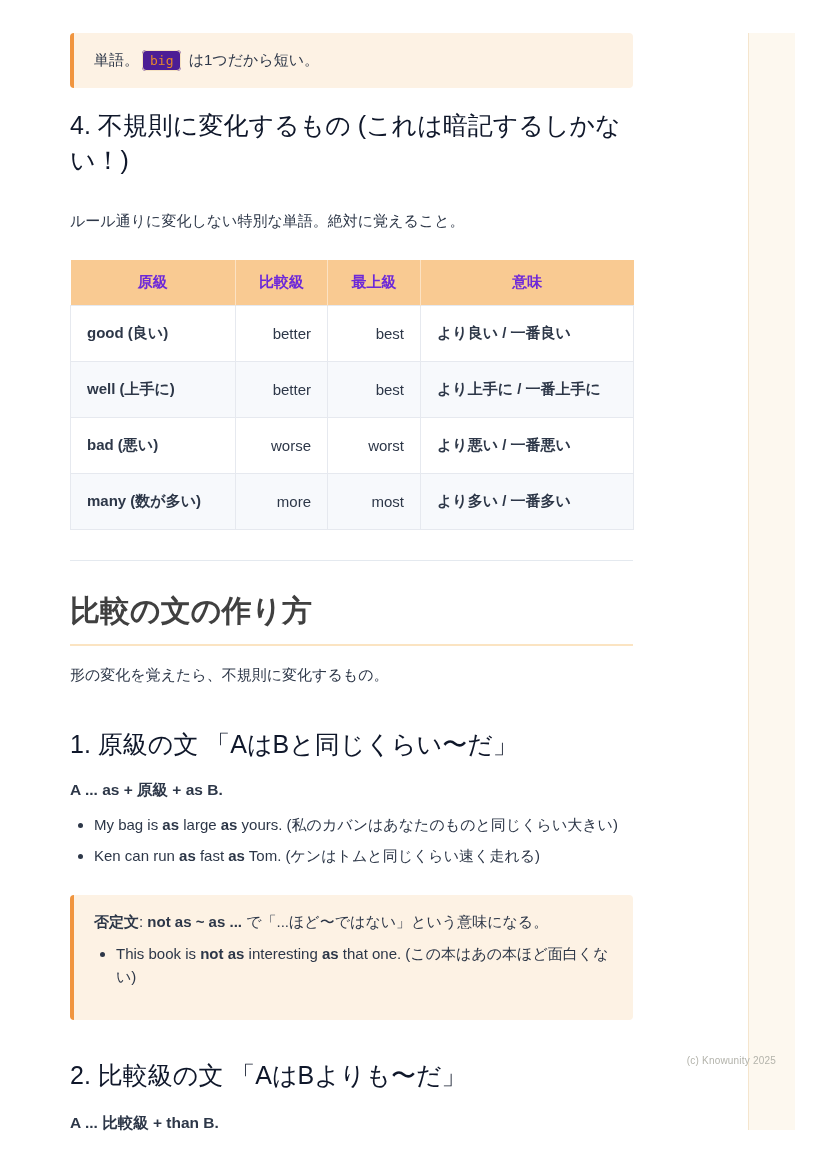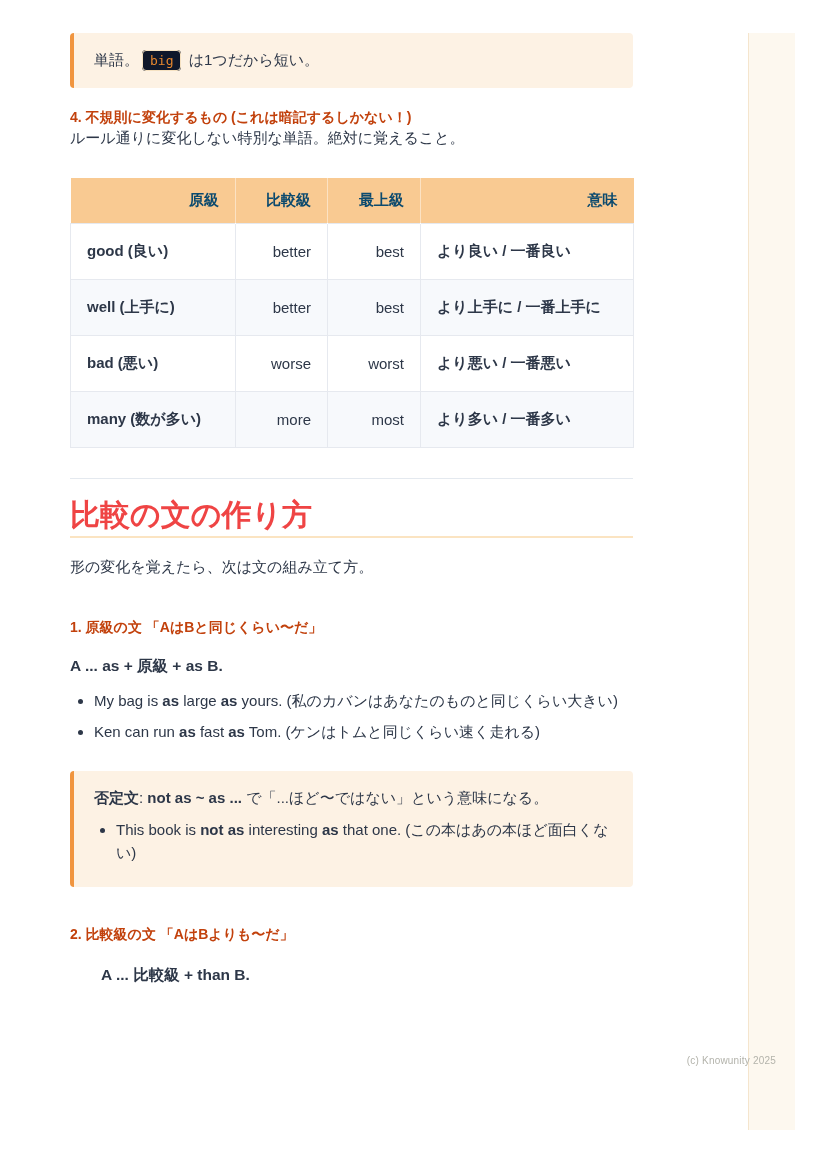--- a/index.html
+++ b/index.html
@@ -25,85 +25,86 @@
   }
   
   .callout {
     background: #fdf2e4;
     border-left: 4px solid #f0953f;
     border-radius: 4px;
     padding: 16px 20px;
     font-size: 15px;
     line-height: 1.5;
   }
-  .callout-2 { margin-top: 28px; padding-bottom: 23px; }
+  .callout-2 { margin-top: 28px; padding-bottom: 32px; }
   code {
     font-family: "DejaVu Sans Mono", "Liberation Mono", monospace;
     font-size: 13px;
     color: #e5862e;
-    background: #0f172a;
+    background: #4c1d95;
     border: 1px solid #f6e2c2;
     border-radius: 4px;
     padding: 2px 7px;
     margin: 0 3px;
   }
   h3 {
     margin-top: 20px;
-    font-size: 14px;
-    font-weight: 700;
+    font-size: 25px;
+    font-weight: 400;
     line-height: 1.4;
-    color: #c2410c;
+    color: #0f172a;
   }
   .h3-later { margin-top: 40px; }
   .h3-last { margin-top: 38px; }
-  .body-text { margin-top: 0; font-size: 15px; line-height: 1.5; }
+  .body-text { margin-top: 32px; font-size: 15px; line-height: 1.5; }
   
   table {
     margin-top: 28px;
     width: 563px;
     border-collapse: collapse;
     table-layout: fixed;
     font-size: 15px;
   }
   col.c1 { width: 165px; } col.c2 { width: 92px; }
   col.c3 { width: 93px; }  col.c4 { width: 213px; }
   thead th {
     background: #f9ca92;
-    color: #0c4a6e;
+    color: #6d28d9;
     font-weight: 600;
-    text-align: right;
+    text-align: center;
     padding: 13px 16px;
     border-left: 1px solid rgba(255,255,255,0.45);
     font-size: 15px;
   }
   thead th:first-child { border-left: none; }
   tbody td {
     padding: 18px 16px;
     border: 1px solid #e6e9ef;
     color: #2d3748;
     background: #ffffff;
     font-weight: bold;
   }
   tbody tr:nth-child(even) td { background: #f7f9fc; }
   td.bold-val { font-weight: 400; text-align: right; }
   hr {
     margin-top: 30px;
     border: none;
     border-top: 1px solid #e4e9ef;
   }
   h2 {
-    margin-top: 16px;
+    margin-top: 30px;
     font-size: 30px;
     font-weight: 700;
-    color: #ef4444;
+    color: #404040;
+    padding-bottom: 12px;
     border-bottom: 2px solid #fbe4c2;
   }
   .intro-2 { margin-top: 18px; }
   .formula { margin-top: 18px; font-size: 15.5px; font-weight: 700; }
-  .formula-2 { margin-top: 20px; margin-left: 31px; }
+  .formula-2 { margin-top: 20px; }
   ul.example-list {
     margin-top: 12px;
     padding-left: 24px;
     font-size: 15px;
     line-height: 1.55;
   }
   ul.example-list li { margin-top: 8px; }
   ul.callout-list { margin-top: 4px; padding-left: 22px; }
   .copyright {
     position: absolute;
@@ -169,21 +170,21 @@
           <td class="bold-val">most</td>
           <td>より多い / 一番多い</td>
         </tr>
       </tbody>
   </table>
 
   <hr>
 
   <h2>比較の文の作り方</h2>
 
-  <p class="body-text intro-2">形の変化を覚えたら、次は文の組み立て方。</p>
+  <p class="body-text intro-2">形の変化を覚えたら、不規則に変化するもの。</p>
 
   <h3 class="h3-later">1. 原級の文 「AはBと同じくらい〜だ」</h3>
 
   <p class="formula">A ... as + 原級 + as B.</p>
 
   <ul class="example-list">
       <li>My bag is <strong>as</strong> large <strong>as</strong> yours. (私のカバンはあなたのものと同じくらい大きい)</li>
       <li>Ken can run <strong>as</strong> fast <strong>as</strong> Tom. (ケンはトムと同じくらい速く走れる)</li>
     </ul>
 

